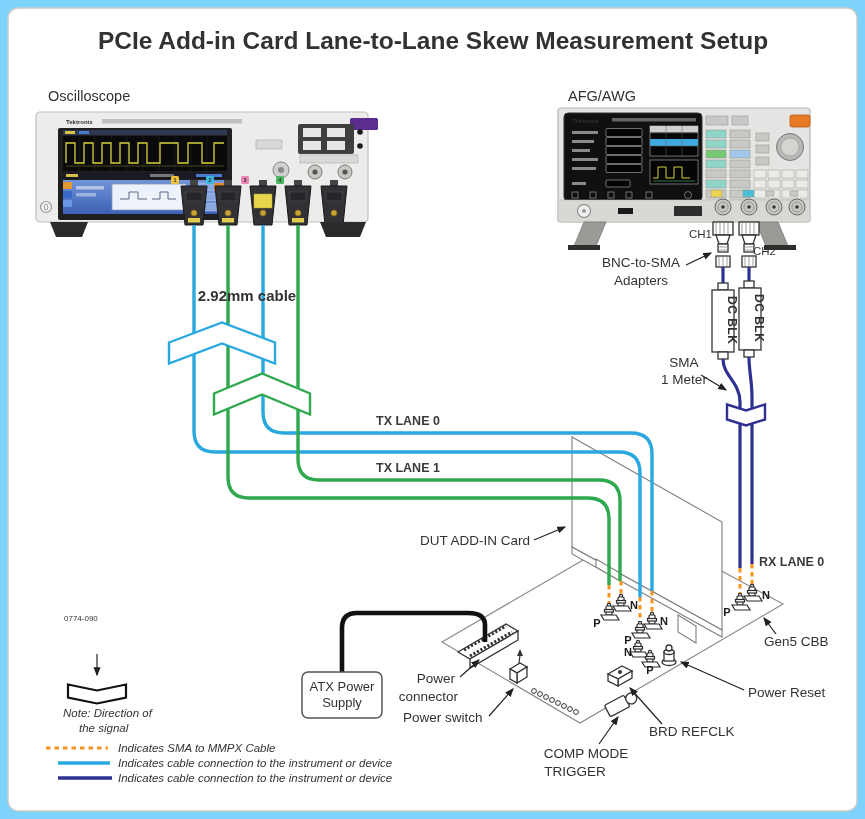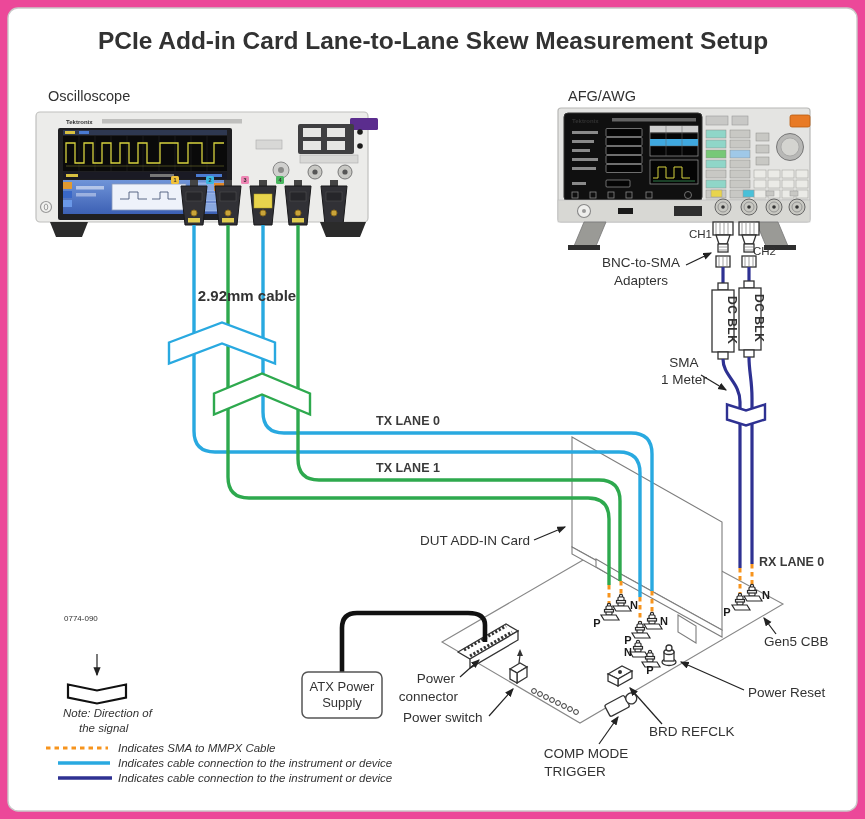--- a/index.html
+++ b/index.html
@@ -1,16 +1,16 @@
 <!DOCTYPE html>
 <html><head>
 <meta charset="utf-8">
 <style>
   html,body{margin:0;padding:0;background:#fff;}
-  .canvas{position:relative;width:865px;height:819px;background:#ec4899;overflow:hidden;
+  .canvas{position:relative;width:865px;height:819px;background:#7dd3fc;overflow:hidden;
           font-family:"Liberation Sans", sans-serif;}
   svg{position:absolute;left:0;top:0;}
   svg text{font-family:"Liberation Sans", sans-serif;fill:#323232;}
   .lbl{font-size:13.5px;}
   .lbl-sm{font-size:11.5px;}
   .pn{font-size:11px;font-weight:bold;fill:#1a1a1a;}
   .lane{font-size:12.5px;font-weight:bold;fill:#3a3a3a;}
   .ital{font-style:italic;font-size:11.5px;fill:#333;}
   .callout{stroke:#222;stroke-width:1.2;fill:none;}
   .cable-cyan{stroke:#29A9E0;stroke-width:3.4;fill:none;}

